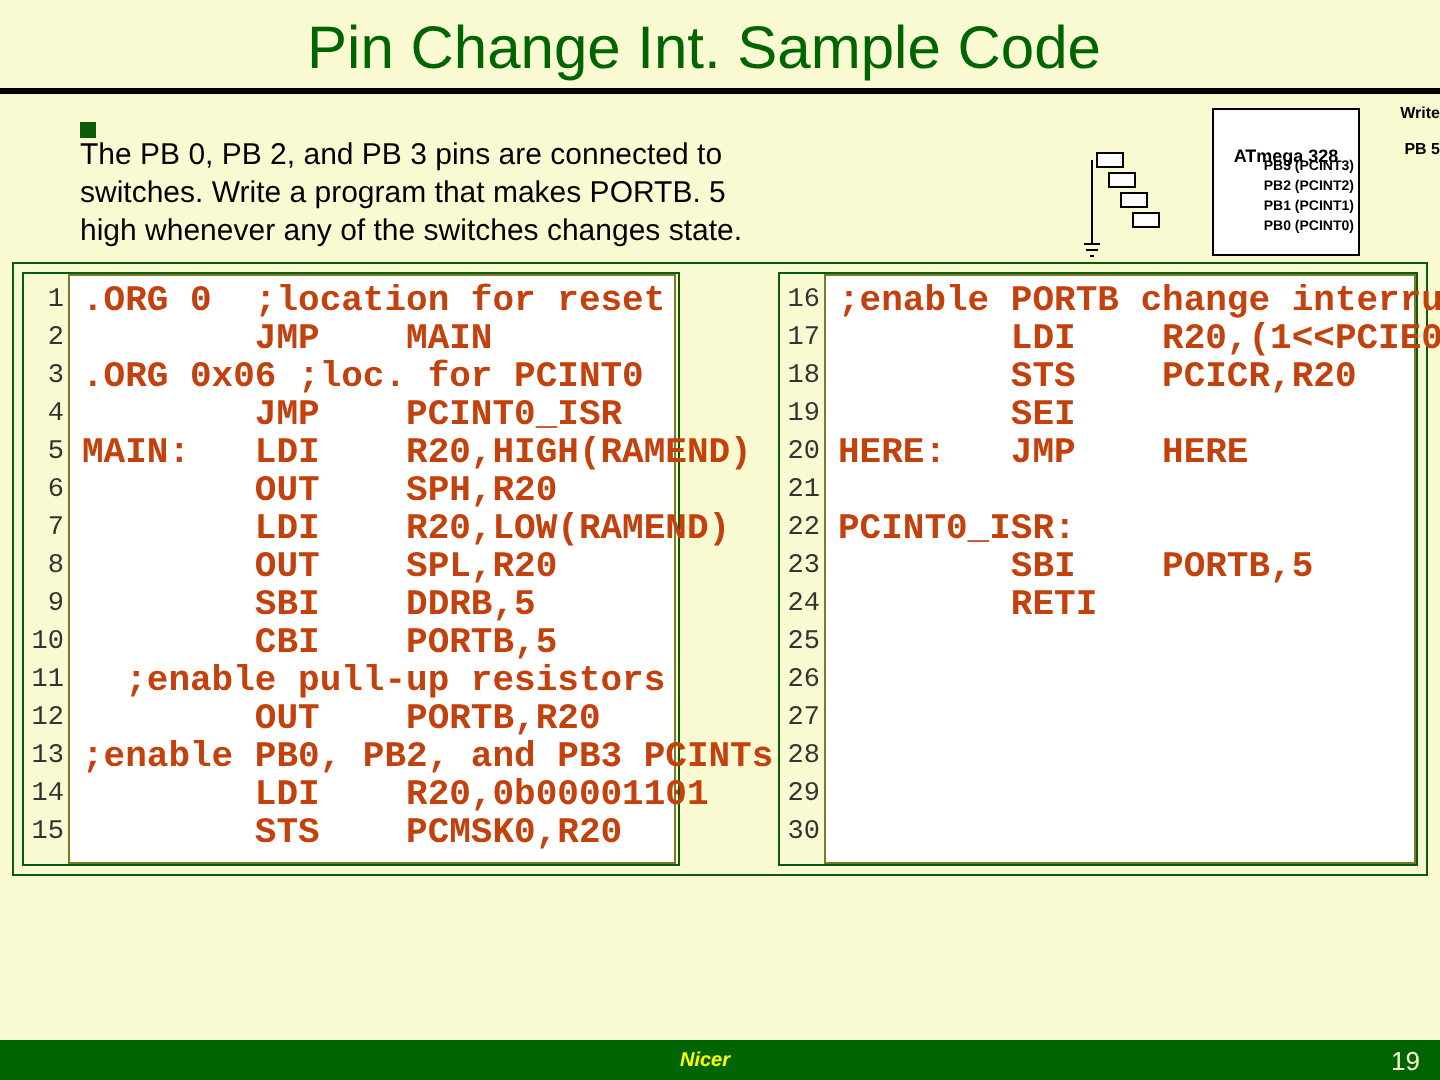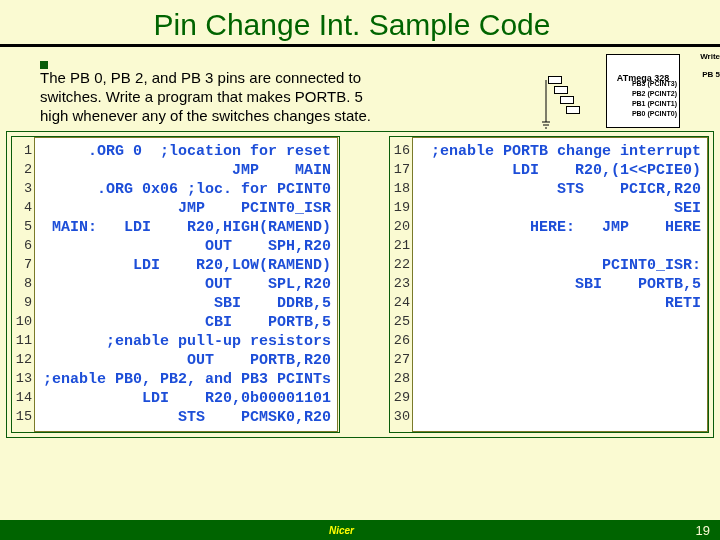--- a/index.html
+++ b/index.html
@@ -122,26 +122,25 @@
     padding: 4px 2px;
     text-align: right;
     color: #333;
     width: 18px;
   }
   .code-box {
     border: 1px solid #7a7a2a;
     background: #fff;
     padding: 4px 6px;
     font-family: "Courier New", monospace;
-    font-size: 15px;
+    font-size: 18px;
     line-height: 19px;
     white-space: pre;
-    color: #1d4ed8;
-    font-weight: bold;
-    text-align: right;
+    color: #c2410c;
+    font-weight: bold;
   }
   .code-col.left { flex: 1.05; }
   .code-col.right { flex: 1; margin-left: 45px; }
   .code-col.left .code-box { width: 290px; }
   .code-col.right .code-box { width: 282px; }
   .footer {
     position: absolute;
     bottom: 0;
     left: 0;
     right: 0;
@@ -150,21 +149,21 @@
   }
   .pagenum {
     position: absolute;
     right: 10px;
     bottom: 2px;
     color: #fafad2;
     font-size: 13px;
   }
   .footer-icon {
     position: absolute;
-    left: 329px;
+    left: 340px;
     bottom: 4px;
     font-size: 10px;
     color: #ff0;
     font-style: italic;
     font-weight: bold;
   }
 </style>
 </head>
 <body>
 

